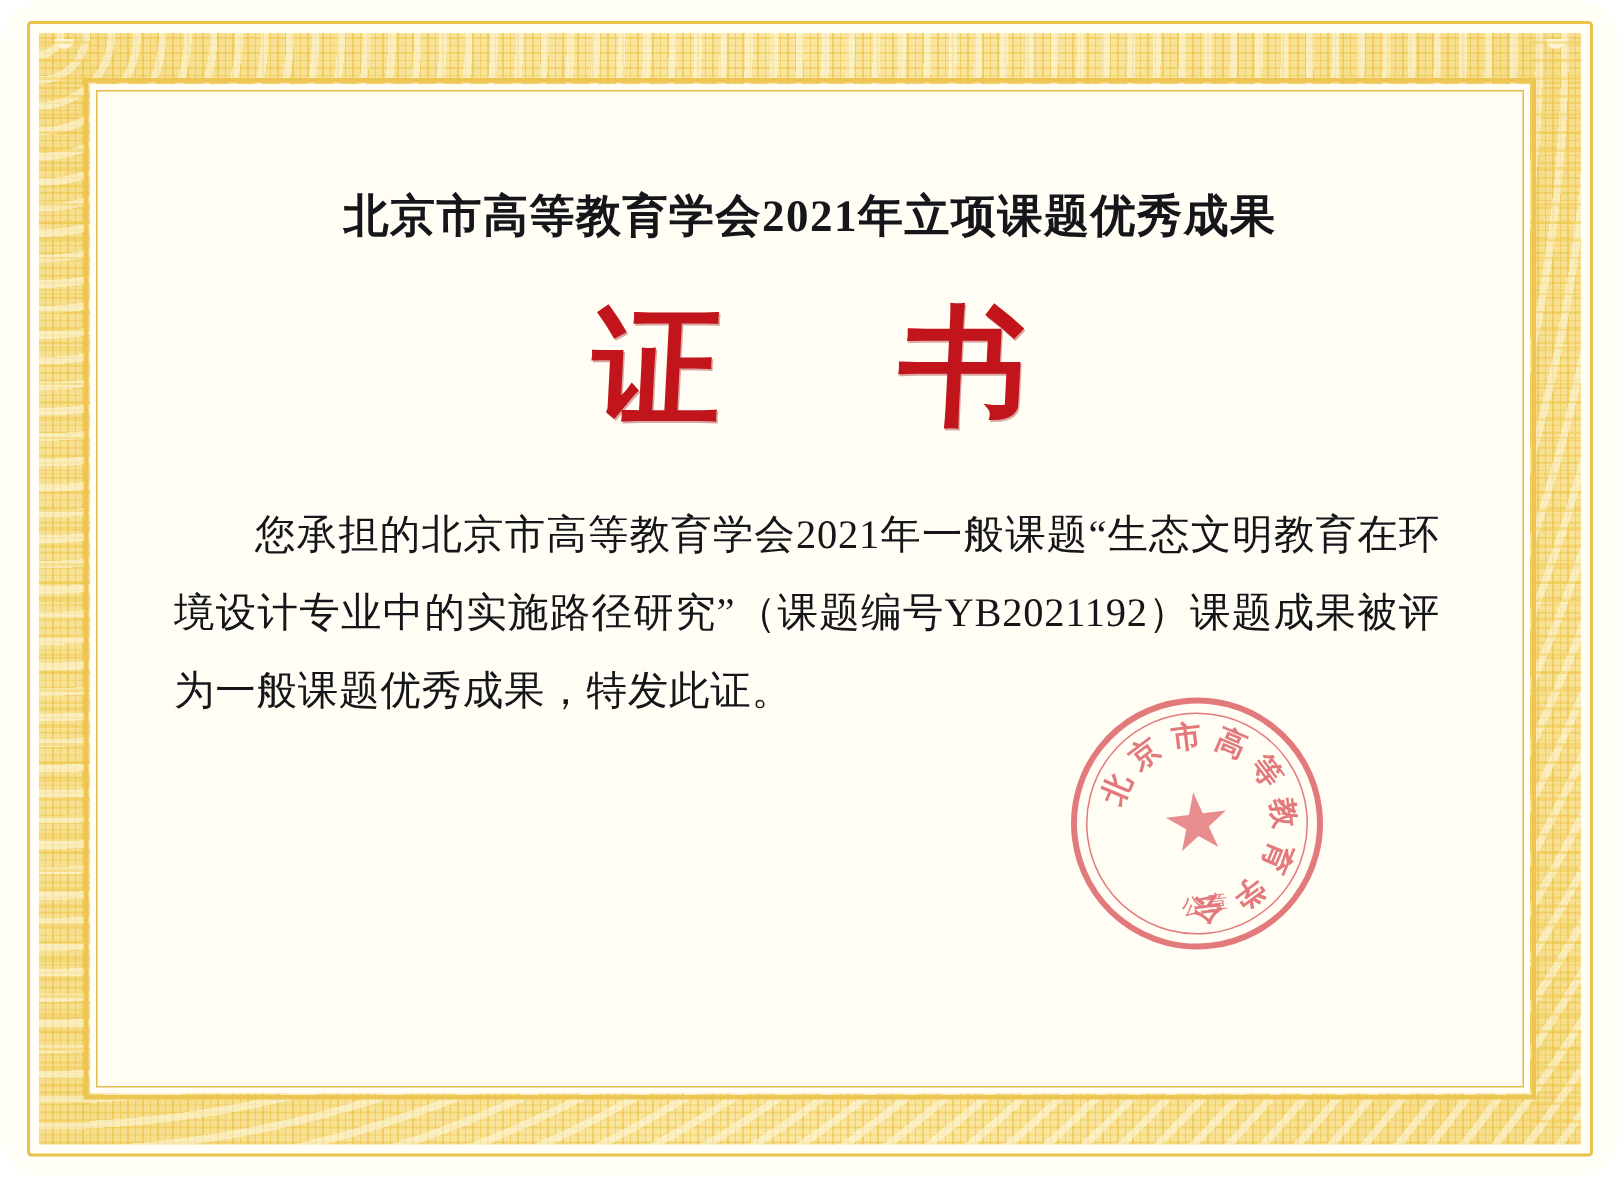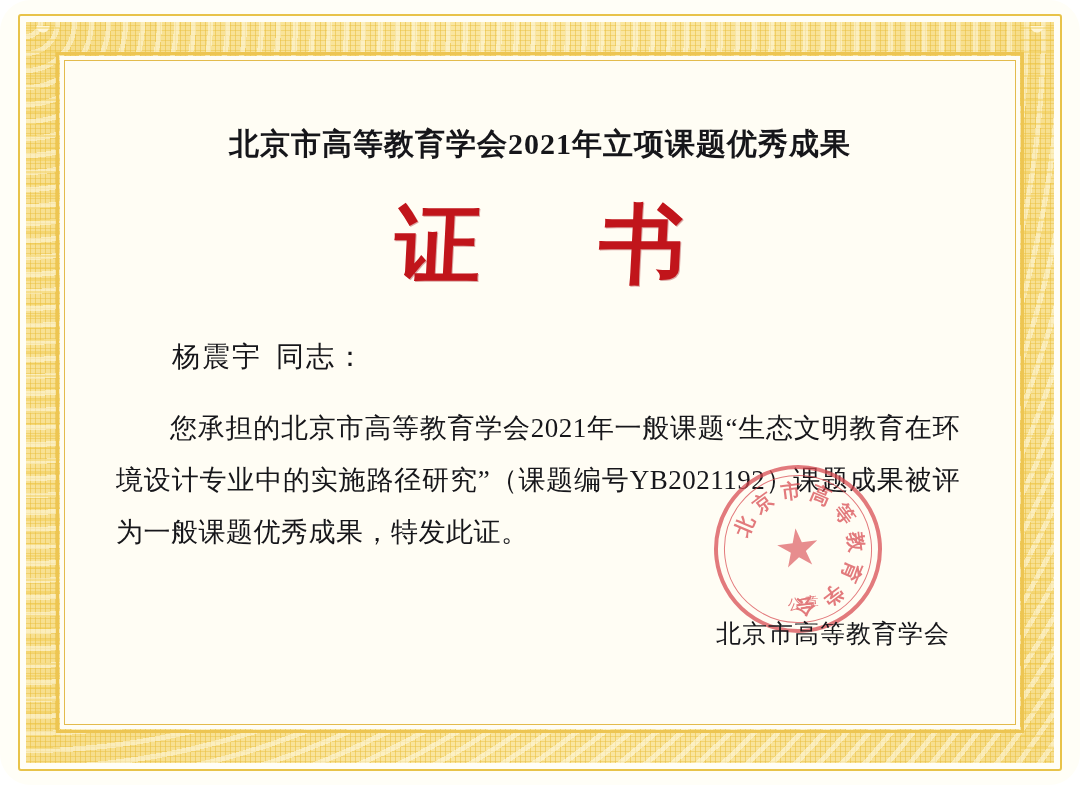--- a/index.html
+++ b/index.html
@@ -242,39 +242,35 @@
   <div class="border-inner-white"></div>
   <div class="border-line-gold"></div>
   <div class="border-line-thin"></div>
 
   <div class="content">
 
     <div class="cert-heading">北京市高等教育学会2021年立项课题优秀成果</div>
 
     <div class="cert-title">证 书</div>
 
-    <div class="recipient">
-      <span class="name">杨震宇</span><span>同志：</span>
-    </div>
 
     <div class="body-text">您承担的北京市高等教育学会2021年一般课题“生态文明教育在环境设计专业中的实施路径研究”（课题编号YB2021192）课题成果被评为一般课题优秀成果，特发此证。</div>
 
     <div class="seal">
       <div class="ring"></div>
       <div class="star"></div>
       <div class="seal-bottom">公章</div>
     <div class="seal-char" style="transform: translate(-50.2295px, -29px) rotate(-60deg) translate(-50%, -50%);">北</div>
         <div class="seal-char" style="transform: translate(-29px, -50.2295px) rotate(-30deg) translate(-50%, -50%);">京</div>
         <div class="seal-char" style="transform: translate(0px, -58px) rotate(0deg) translate(-50%, -50%);">市</div>
         <div class="seal-char" style="transform: translate(29px, -50.2295px) rotate(30deg) translate(-50%, -50%);">高</div>
         <div class="seal-char" style="transform: translate(50.2295px, -29px) rotate(60deg) translate(-50%, -50%);">等</div>
         <div class="seal-char" style="transform: translate(58px, 0px) rotate(90deg) translate(-50%, -50%);">教</div>
         <div class="seal-char" style="transform: translate(50.2295px, 29px) rotate(120deg) translate(-50%, -50%);">育</div>
         <div class="seal-char" style="transform: translate(29px, 50.2295px) rotate(150deg) translate(-50%, -50%);">学</div>
         <div class="seal-char" style="transform: translate(0px, 58px) rotate(180deg) translate(-50%, -50%);">会</div>
       </div>
 
     <div class="signature">
-      <div>北京市高等教育学会</div>
     </div>
 
   </div>
 </div>
 
 </body></html>

